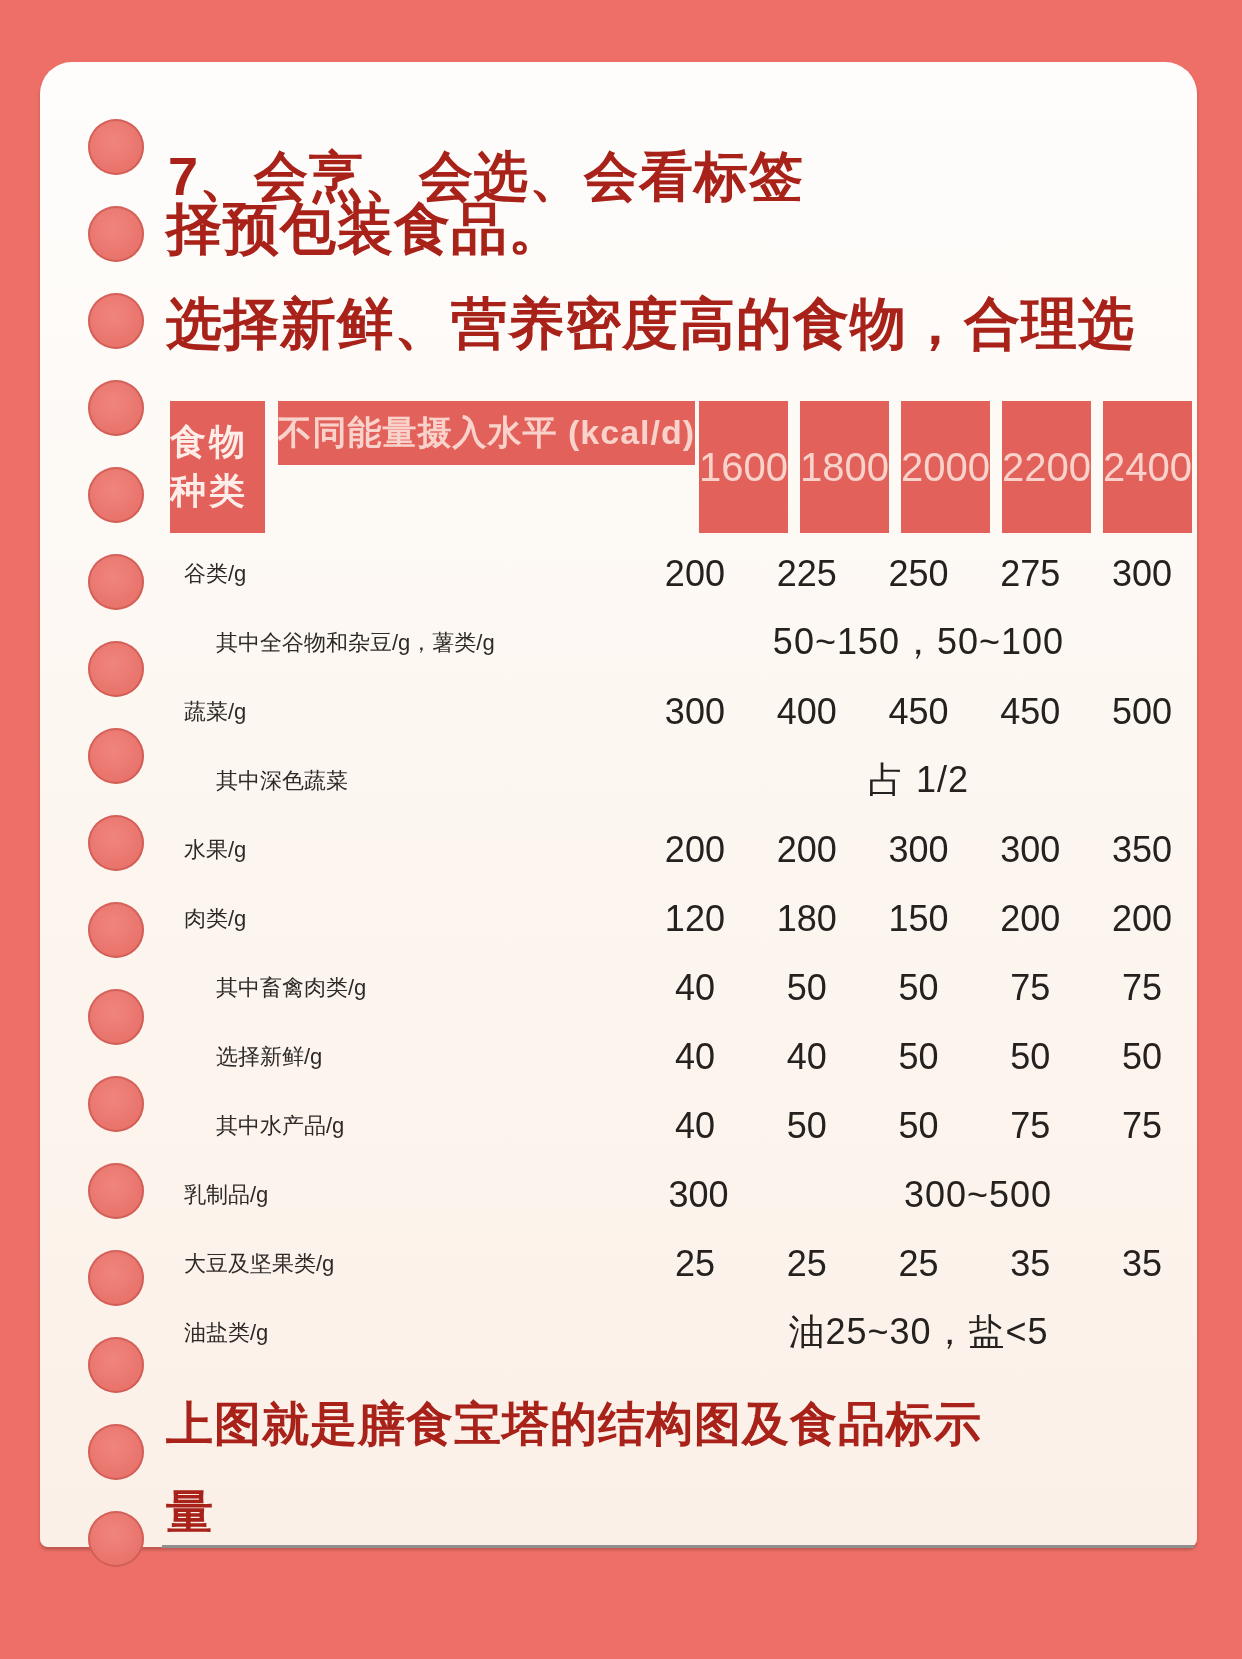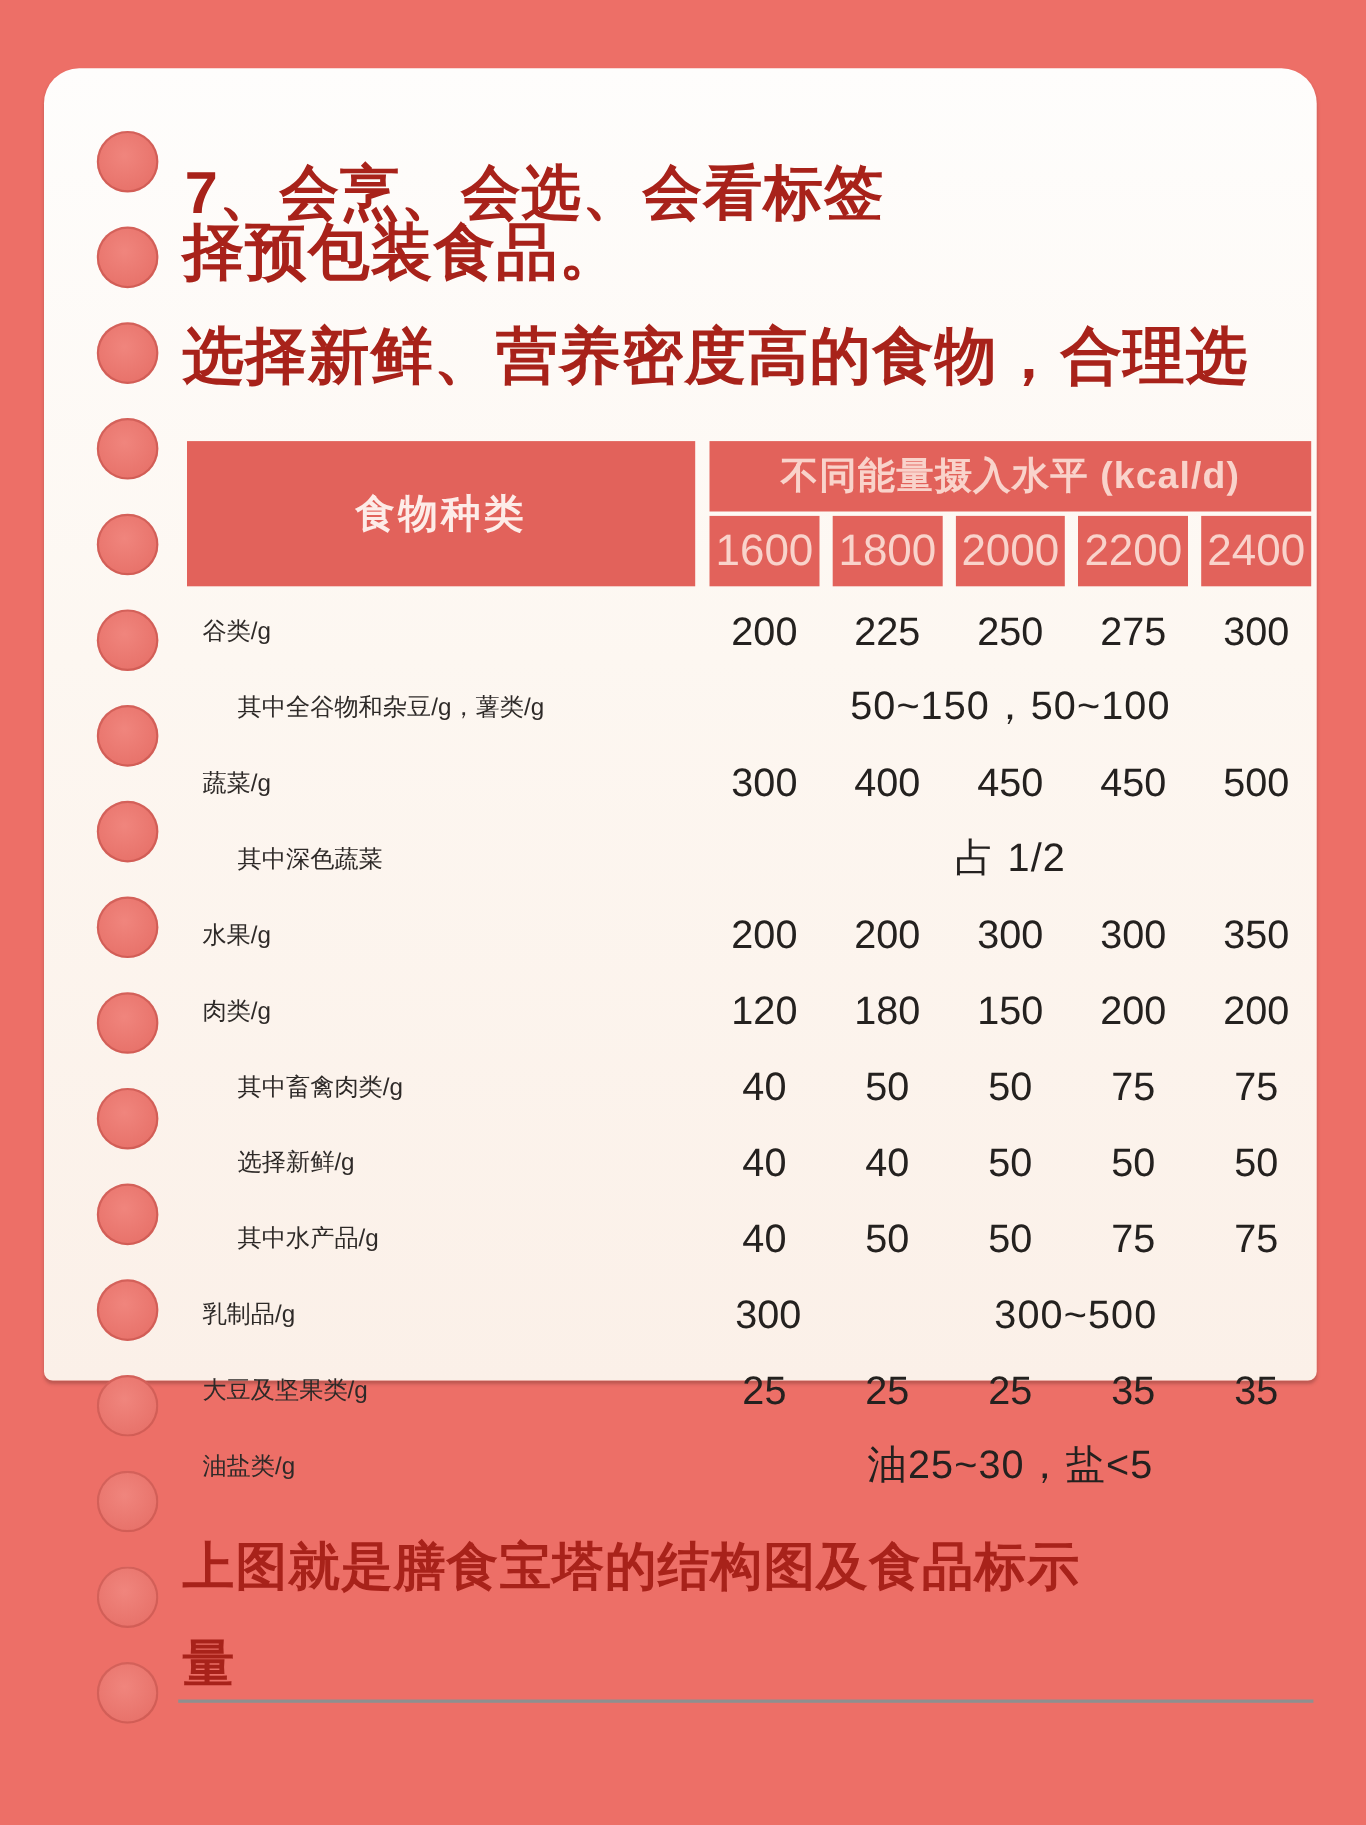--- a/index.html
+++ b/index.html
@@ -7,21 +7,21 @@
     position: relative;
     width: 1242px;
     height: 1659px;
     background: #ed6f67;
     overflow: hidden;
     font-family: "Liberation Sans", "DejaVu Sans", sans-serif;
   }
   .card {
     position: absolute;
     left: 40px; top: 62px;
-    width: 1157px; height: 1193px;
+    width: 1157px; height: 1485px;
     background: linear-gradient(180deg, #fefdfc 0%, #fdf7f1 45%, #fbf0e8 100%);
     border-radius: 32px 32px 8px 8px;
     box-shadow: 0 3px 3px rgba(130, 60, 55, 0.45);
   }
   .dots {
     position: absolute;
     left: 48px; top: 57px;
     display: flex;
     flex-direction: column;
     gap: 31px;
@@ -61,21 +61,21 @@
   .thead { display: flex; gap: 13px; height: 132px; margin-top: 12px; }
   .th-food {
     width: 462px;
     background: #e2625b;
     color: #fdece8;
     font-size: 36px;
     font-weight: bold;
     letter-spacing: 3px;
     display: flex; align-items: center; justify-content: center;
   }
-  .th-right { flex: 1; display: flex; flex-direction: column; gap: 4px; }
+  .th-right { flex: 1; display: flex; flex-direction: row; gap: 4px; }
   .th-band {
     height: 64px;
     background: #e2625b;
     color: #f9d3cb;
     font-size: 34px;
     font-weight: bold;
     letter-spacing: 1px;
     display: flex; align-items: center; justify-content: center;
     white-space: nowrap;
   }

